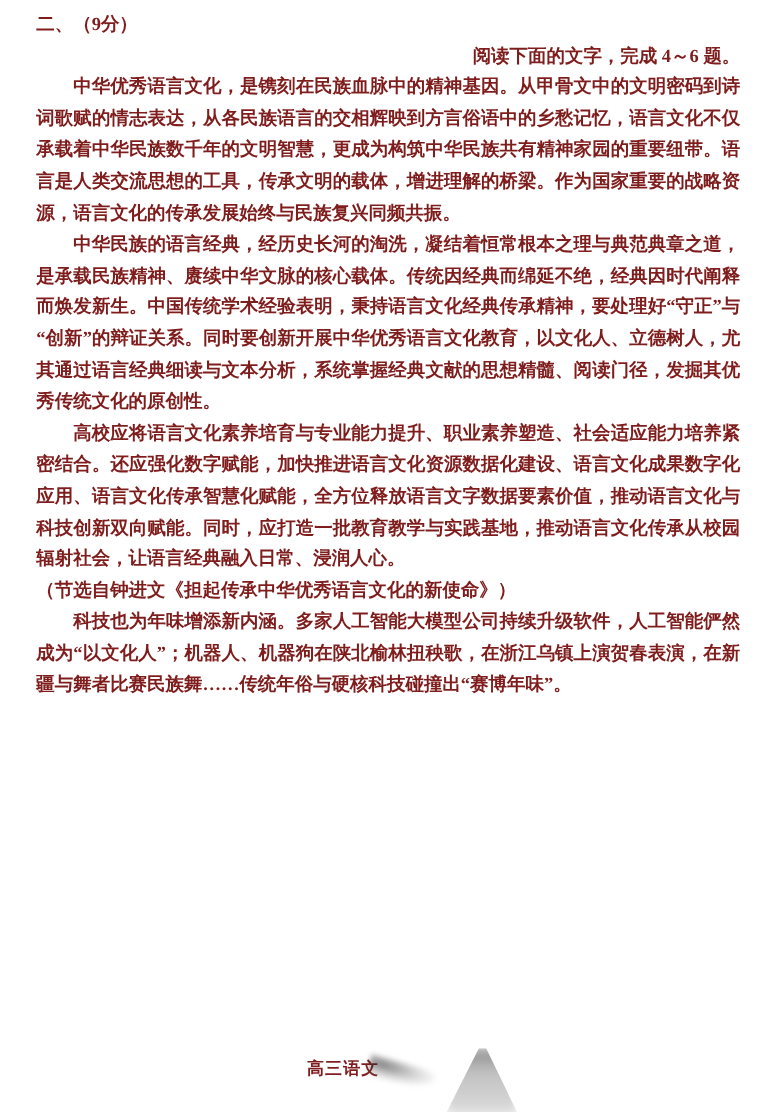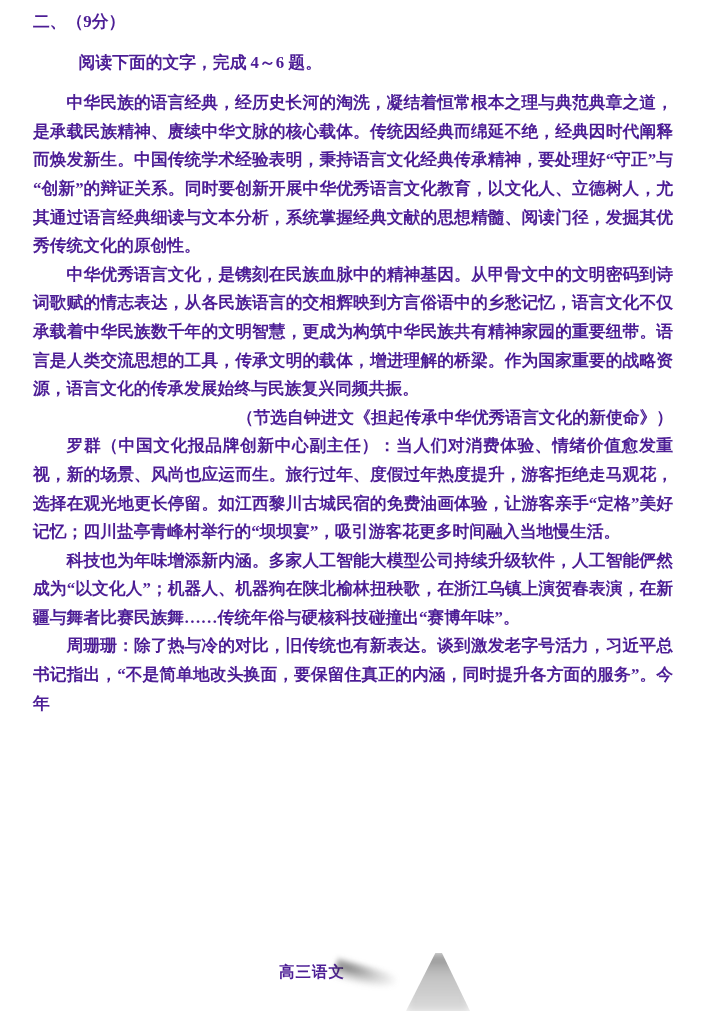--- a/index.html
+++ b/index.html
@@ -5,45 +5,45 @@
   html, body {
     margin: 0;
     padding: 0;
     background: #ffffff;
   }
   .page {
     position: relative;
     width: 706px;
     height: 1011px;
     background: #ffffff;
-    color: #4c1d95;
+    color: #7f1d1d;
     font-family: "Liberation Serif", "DejaVu Serif", serif;
     font-weight: bold;
     font-size: 16.8px;
     line-height: 28.6px;
     box-sizing: border-box;
     padding: 8px 33px 0 33px;
     overflow: hidden;
   }
   .heading {
     text-indent: 0;
     margin: 0;
   }
   .indent-line {
     text-indent: 2em;
-    margin: 12px;
+    margin: 0;
+    text-align: right;
   }
   .para {
     margin: 0;
     text-align: justify;
     text-indent: 2em;
   }
   .attribution {
     margin: 0;
-    text-align: right;
   }
   .footer-label {
     position: absolute;
     left: 279px;
     top: 962px;
     font-size: 15.5px;
     line-height: 20px;
     letter-spacing: 1px;
   }
   
@@ -73,34 +73,33 @@
 </head>
 <body>
 
 <div class="page">
 
   <p class="heading">二、（9分）</p>
 
   <p class="indent-line">阅读下面的文字，完成 4～6 题。</p>
 
 
+  <p class="para">中华优秀语言文化，是镌刻在民族血脉中的精神基因。从甲骨文中的文明密码到诗词歌赋的情志表达，从各民族语言的交相辉映到方言俗语中的乡愁记忆，语言文化不仅承载着中华民族数千年的文明智慧，更成为构筑中华民族共有精神家园的重要纽带。语言是人类交流思想的工具，传承文明的载体，增进理解的桥梁。作为国家重要的战略资源，语言文化的传承发展始终与民族复兴同频共振。</p>
+
   <p class="para">中华民族的语言经典，经历史长河的淘洗，凝结着恒常根本之理与典范典章之道，是承载民族精神、赓续中华文脉的核心载体。传统因经典而绵延不绝，经典因时代阐释而焕发新生。中国传统学术经验表明，秉持语言文化经典传承精神，要处理好“守正”与“创新”的辩证关系。同时要创新开展中华优秀语言文化教育，以文化人、立德树人，尤其通过语言经典细读与文本分析，系统掌握经典文献的思想精髓、阅读门径，发掘其优秀传统文化的原创性。</p>
 
-  <p class="para">中华优秀语言文化，是镌刻在民族血脉中的精神基因。从甲骨文中的文明密码到诗词歌赋的情志表达，从各民族语言的交相辉映到方言俗语中的乡愁记忆，语言文化不仅承载着中华民族数千年的文明智慧，更成为构筑中华民族共有精神家园的重要纽带。语言是人类交流思想的工具，传承文明的载体，增进理解的桥梁。作为国家重要的战略资源，语言文化的传承发展始终与民族复兴同频共振。</p>
-
+  <p class="para">高校应将语言文化素养培育与专业能力提升、职业素养塑造、社会适应能力培养紧密结合。还应强化数字赋能，加快推进语言文化资源数据化建设、语言文化成果数字化应用、语言文化传承智慧化赋能，全方位释放语言文字数据要素价值，推动语言文化与科技创新双向赋能。同时，应打造一批教育教学与实践基地，推动语言文化传承从校园辐射社会，让语言经典融入日常、浸润人心。</p>
 
   <p class="attribution">（节选自钟进文《担起传承中华优秀语言文化的新使命》）</p>
 
 
 
-  <p class="para">罗群（中国文化报品牌创新中心副主任）：当人们对消费体验、情绪价值愈发重视，新的场景、风尚也应运而生。旅行过年、度假过年热度提升，游客拒绝走马观花，选择在观光地更长停留。如江西黎川古城民宿的免费油画体验，让游客亲手“定格”美好记忆；四川盐亭青峰村举行的“坝坝宴”，吸引游客花更多时间融入当地慢生活。</p>
 
   <p class="para">科技也为年味增添新内涵。多家人工智能大模型公司持续升级软件，人工智能俨然成为“以文化人”；机器人、机器狗在陕北榆林扭秧歌，在浙江乌镇上演贺春表演，在新疆与舞者比赛民族舞……传统年俗与硬核科技碰撞出“赛博年味”。</p>
 
-  <p class="para">周珊珊：除了热与冷的对比，旧传统也有新表达。谈到激发老字号活力，习近平总书记指出，“不是简单地改头换面，要保留住真正的内涵，同时提升各方面的服务”。今年</p>
 
   <div class="footer-label">高三语文</div>
 
   <div class="scan-shadow-cone"></div>
 
   <div class="scan-shadow-smear"></div>
 
 </div>
 
 </body></html>

